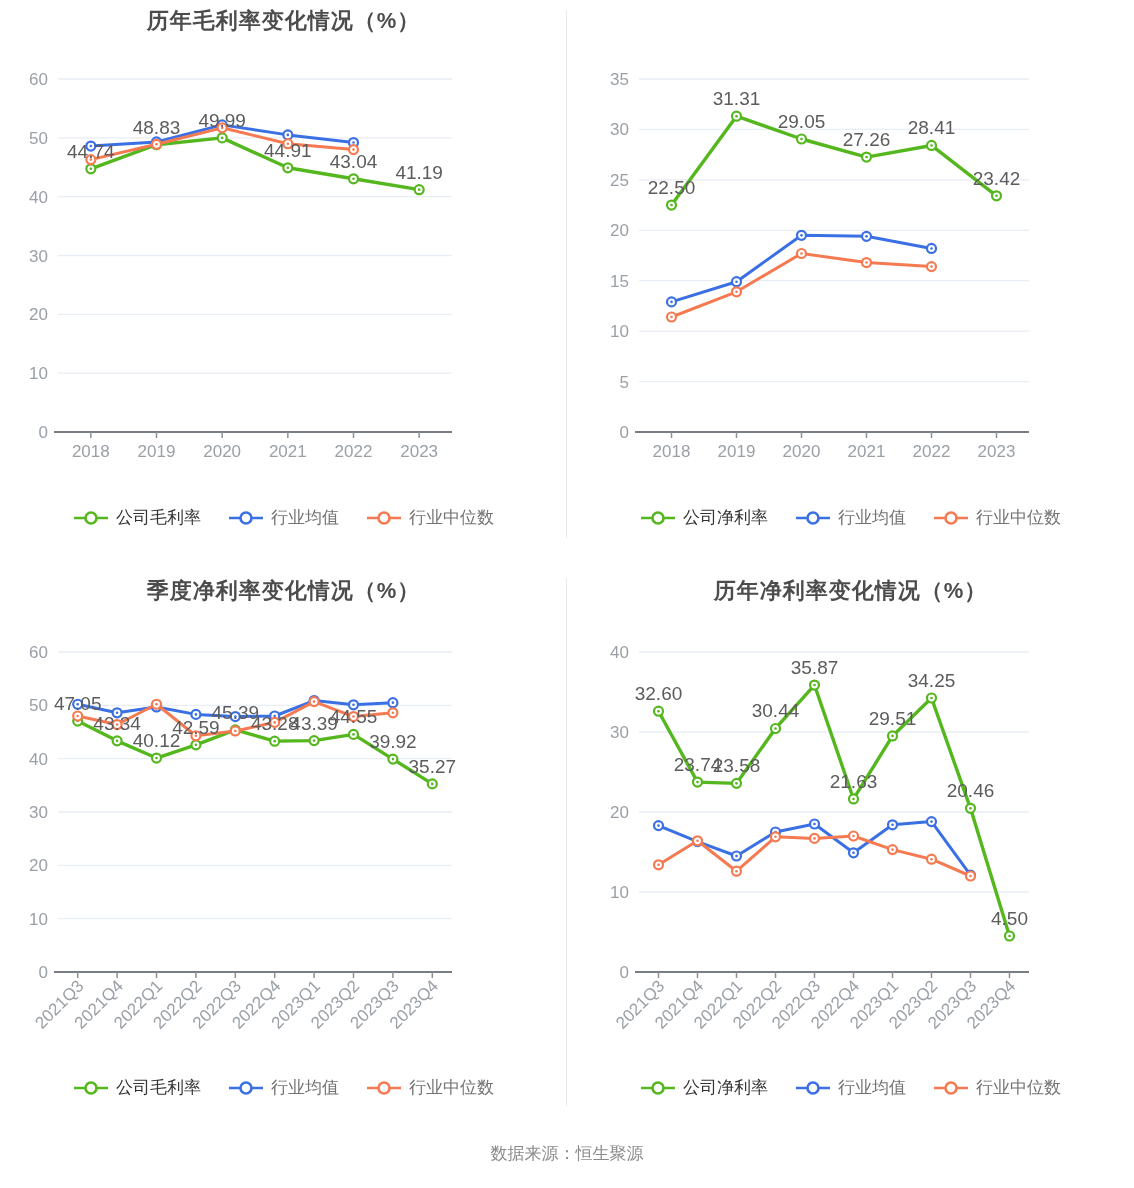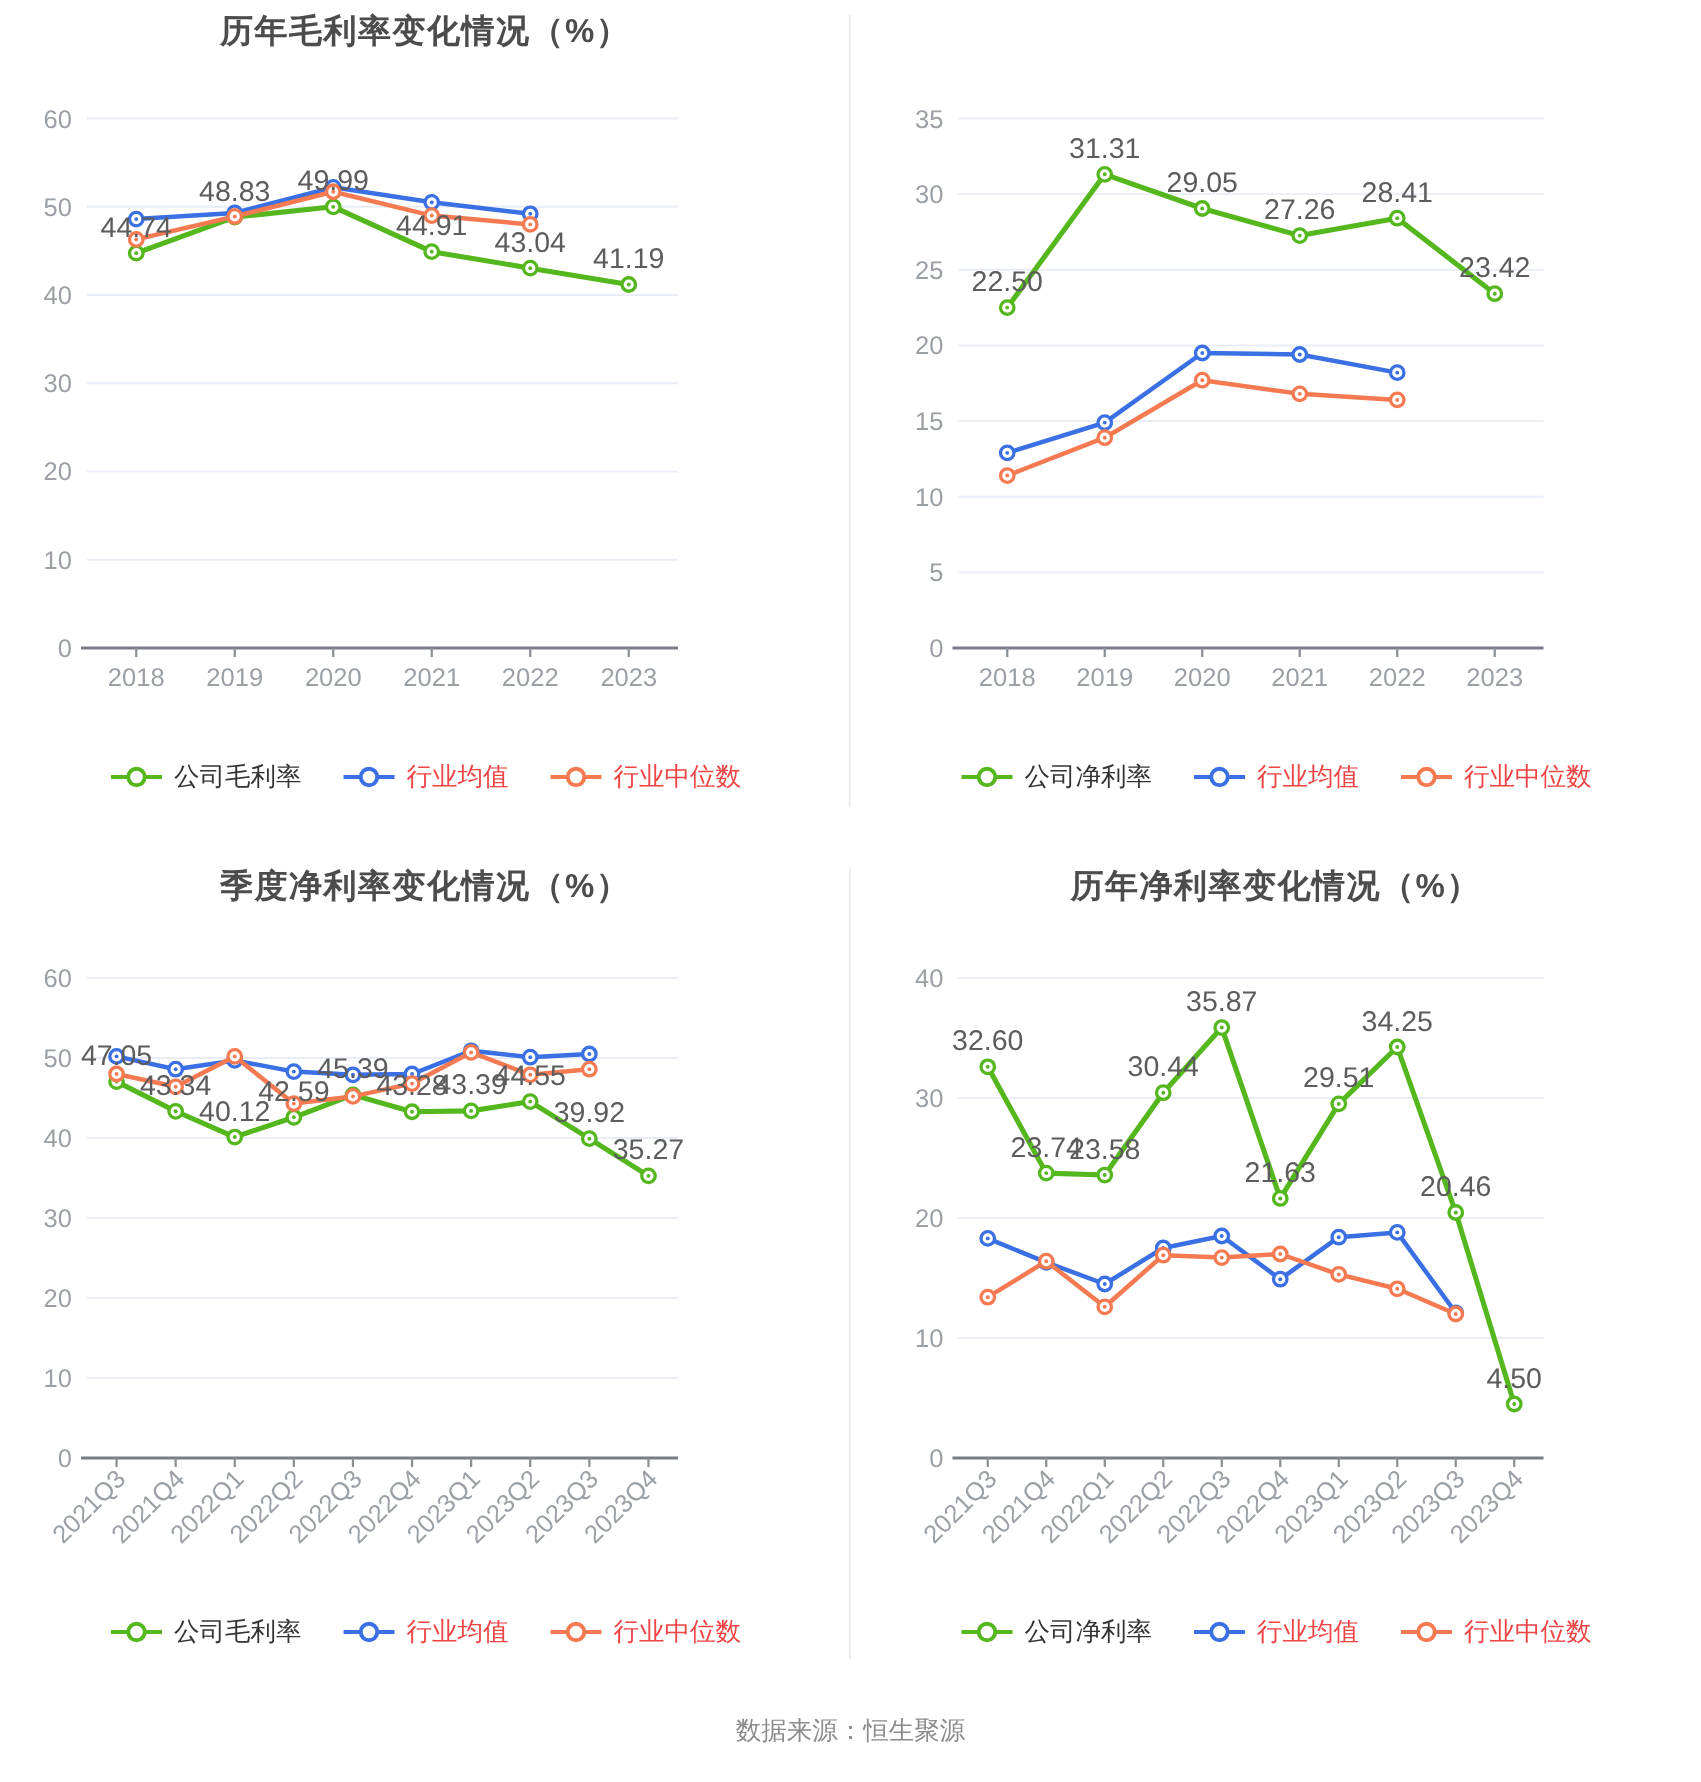--- a/index.html
+++ b/index.html
@@ -4,21 +4,21 @@
 <style>
   html,body{margin:0;padding:0;background:#ffffff;}
   body{width:1134px;height:1188px;font-family:"Liberation Sans","DejaVu Sans",sans-serif;position:relative;overflow:hidden;}
   .grid{display:grid;grid-template-columns:567px 567px;grid-template-rows:545px 545px;row-gap:25px;}
   .panel{position:relative;width:567px;height:545px;}
   .chart-title{position:absolute;top:6px;left:0;width:100%;text-align:center;margin:0;
     font-size:22px;font-weight:bold;color:#4c4c4c;letter-spacing:1px;}
   svg.plot{position:absolute;left:0;top:0;}
   .legend{position:absolute;left:0;right:0;top:506px;display:flex;justify-content:center;
     gap:27px;}
-  .legend-item{display:flex;align-items:center;gap:7px;font-size:17px;color:#ef4444;cursor:pointer;}
+  .legend-item{display:flex;align-items:center;gap:7px;font-size:17px;color:#737373;cursor:pointer;}
   .legend-item:first-child{color:#333;}
   .vdivider{position:absolute;width:1px;background:#e8e8e8;left:566px;}
   .vd-top{top:10px;height:528px;}
   .vd-bottom{top:578px;height:528px;}
   .source{position:absolute;top:1142px;left:0;width:1134px;text-align:center;
     font-size:17px;color:#8b8b8b;}
 </style>
 </head>
 <body>
 

